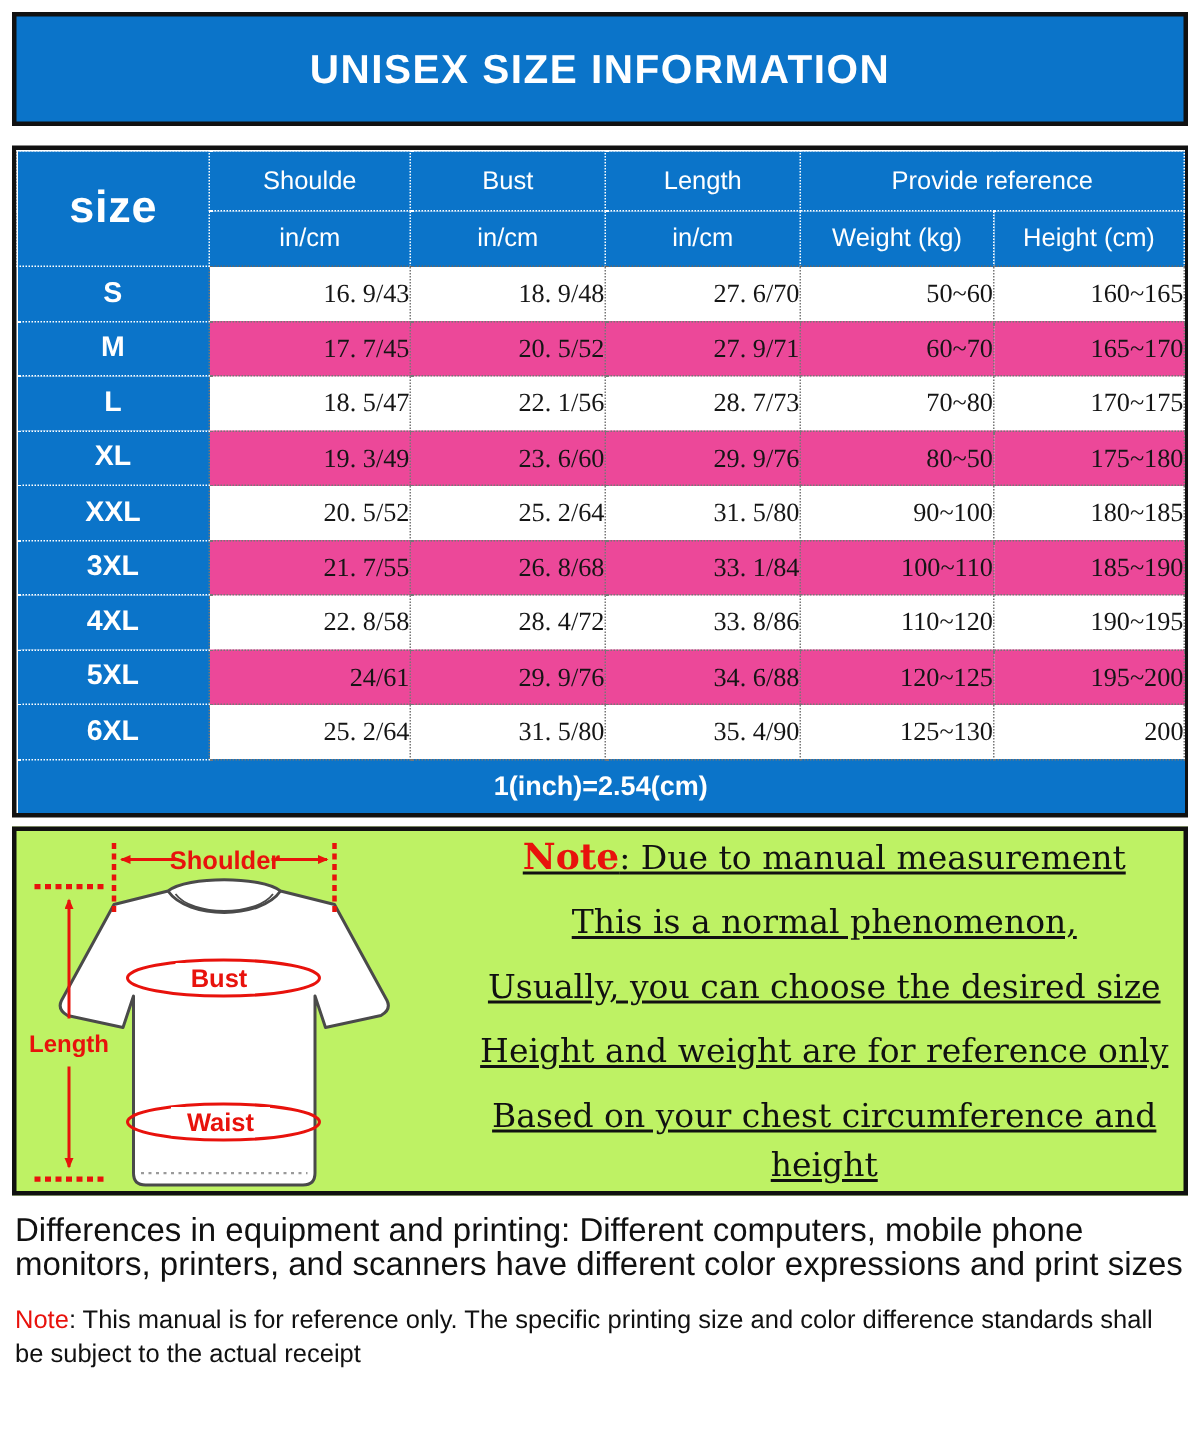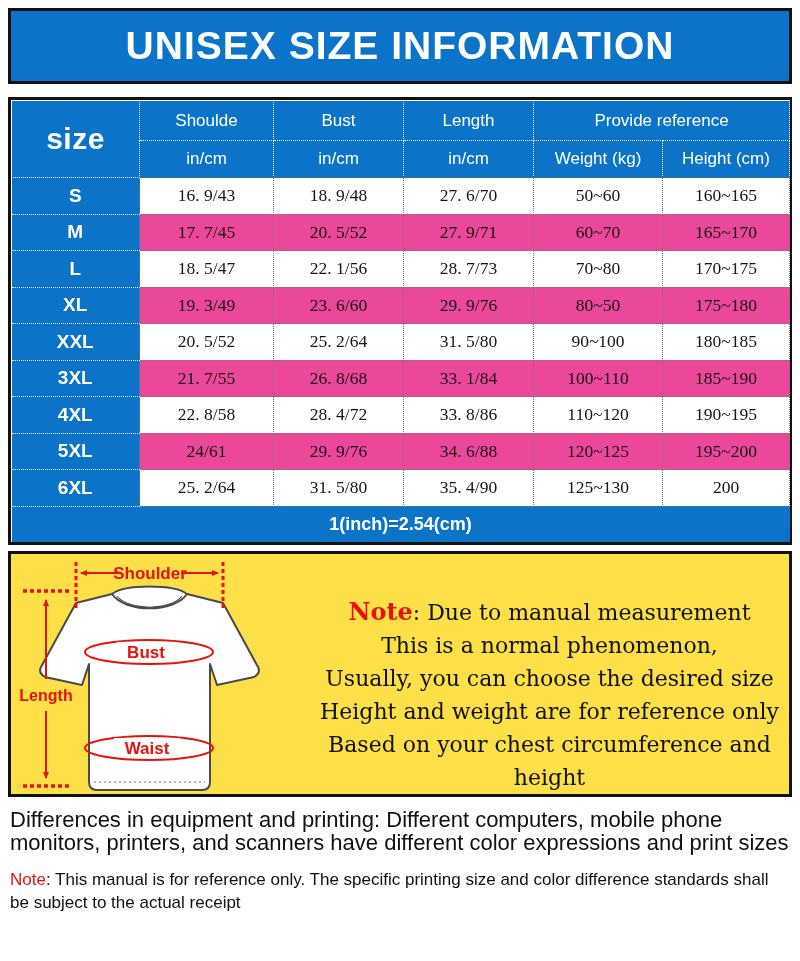--- a/index.html
+++ b/index.html
@@ -7,21 +7,21 @@
   .page {
     position:relative; width:800px; height:961px; background:#fff;
     font-family:"Liberation Sans", sans-serif; overflow:hidden;
   }
   
   .title-box {
     margin:8px 8px 0 8px; height:76px; background:#0b74c9;
     border:3px solid #111; display:flex; align-items:center; justify-content:center;
   }
   .title-box h1 {
-    color:#fff; font-size:39px; font-weight:bold; letter-spacing:1px;
+    color:#fff; font-size:27px; font-weight:bold; letter-spacing:1px;
   }
   .white-stripe { height:13px; background:#fff; }
   
   .table-box { margin:0 8px; border:3px solid #111; }
   table { width:100%; border-collapse:collapse; table-layout:fixed; }
   col.c-size{width:128px;} col.c-shoulder{width:134px;} col.c-bust{width:130px;}
   col.c-length{width:130px;} col.c-weight{width:129px;} col.c-height{width:127px;}
   th {
     background:#0b74c9; color:#fff; font-weight:normal; font-size:17px;
     border:1px dotted #fff; text-align:center;
@@ -29,38 +29,38 @@
   tr.hdr1 th { height:40px; }
   tr.hdr2 th { height:37px; border-bottom:1px dotted #666; }
   th.size-head {
     font-size:30px; font-weight:bold; letter-spacing:0.5px;
   }
   td.size-cell {
     background:#0b74c9; color:#fff; font-weight:bold; font-size:19px;
     text-align:center; border-top:1px dotted #fff; border-bottom:1px dotted #fff;
   }
   td.val {
-    background:#fff; text-align:center; font-family:"Liberation Serif", serif;
+    background:#fff; text-align:right; font-family:"Liberation Serif", serif;
     font-size:17.5px; color:#151515; border:1px dotted #777; height:36.5px;
   }
   tr.alt td.val { background:#ec4899; }
   td.conv {
     background:#0b74c9; color:#fff; text-align:center; font-size:18px;
     font-weight:600; height:36px;
   }
   
   .note-box {
     margin:6px 8px 0 8px; height:246px; border:3px solid #111;
-    display:flex; align-items:stretch; background:#fde047;
+    display:flex; align-items:stretch; background:#bef264;
   }
   .diagram-wrap { width:305px; flex:0 0 auto; display:flex; align-items:center; }
   .note-text {
-    flex:1 1 auto; display:flex; flex-direction:column; justify-content:flex-end;
+    flex:1 1 auto; display:flex; flex-direction:column; justify-content:space-between;
     text-align:center; font-family:"DejaVu Serif", serif; font-size:22px;
-    color:#111; line-height:33px; padding-right:6px;
+    color:#111; line-height:33px; padding-right:6px;text-decoration:underline;
   }
   .red { color:#e8120c; }
   .note-word { font-weight:bold; font-size:24px; }
   .big-red { font-size:26px; }
   
   .bottom-text { padding:10px 10px 0 10px; color:#111; }
   .bottom-text .b-title { font-size:17px; font-weight:bold; line-height:24px; }
   .bottom-text .b-body { font-size:22px; line-height:23px; margin-top:1px; width:782px; }
   .bottom-text .b-note { font-size:17px; line-height:23px; margin-top:14px; width:782px; }
   .svg-red-label { fill:#e8120c; font-family:"Liberation Sans", sans-serif; font-weight:bold; }

